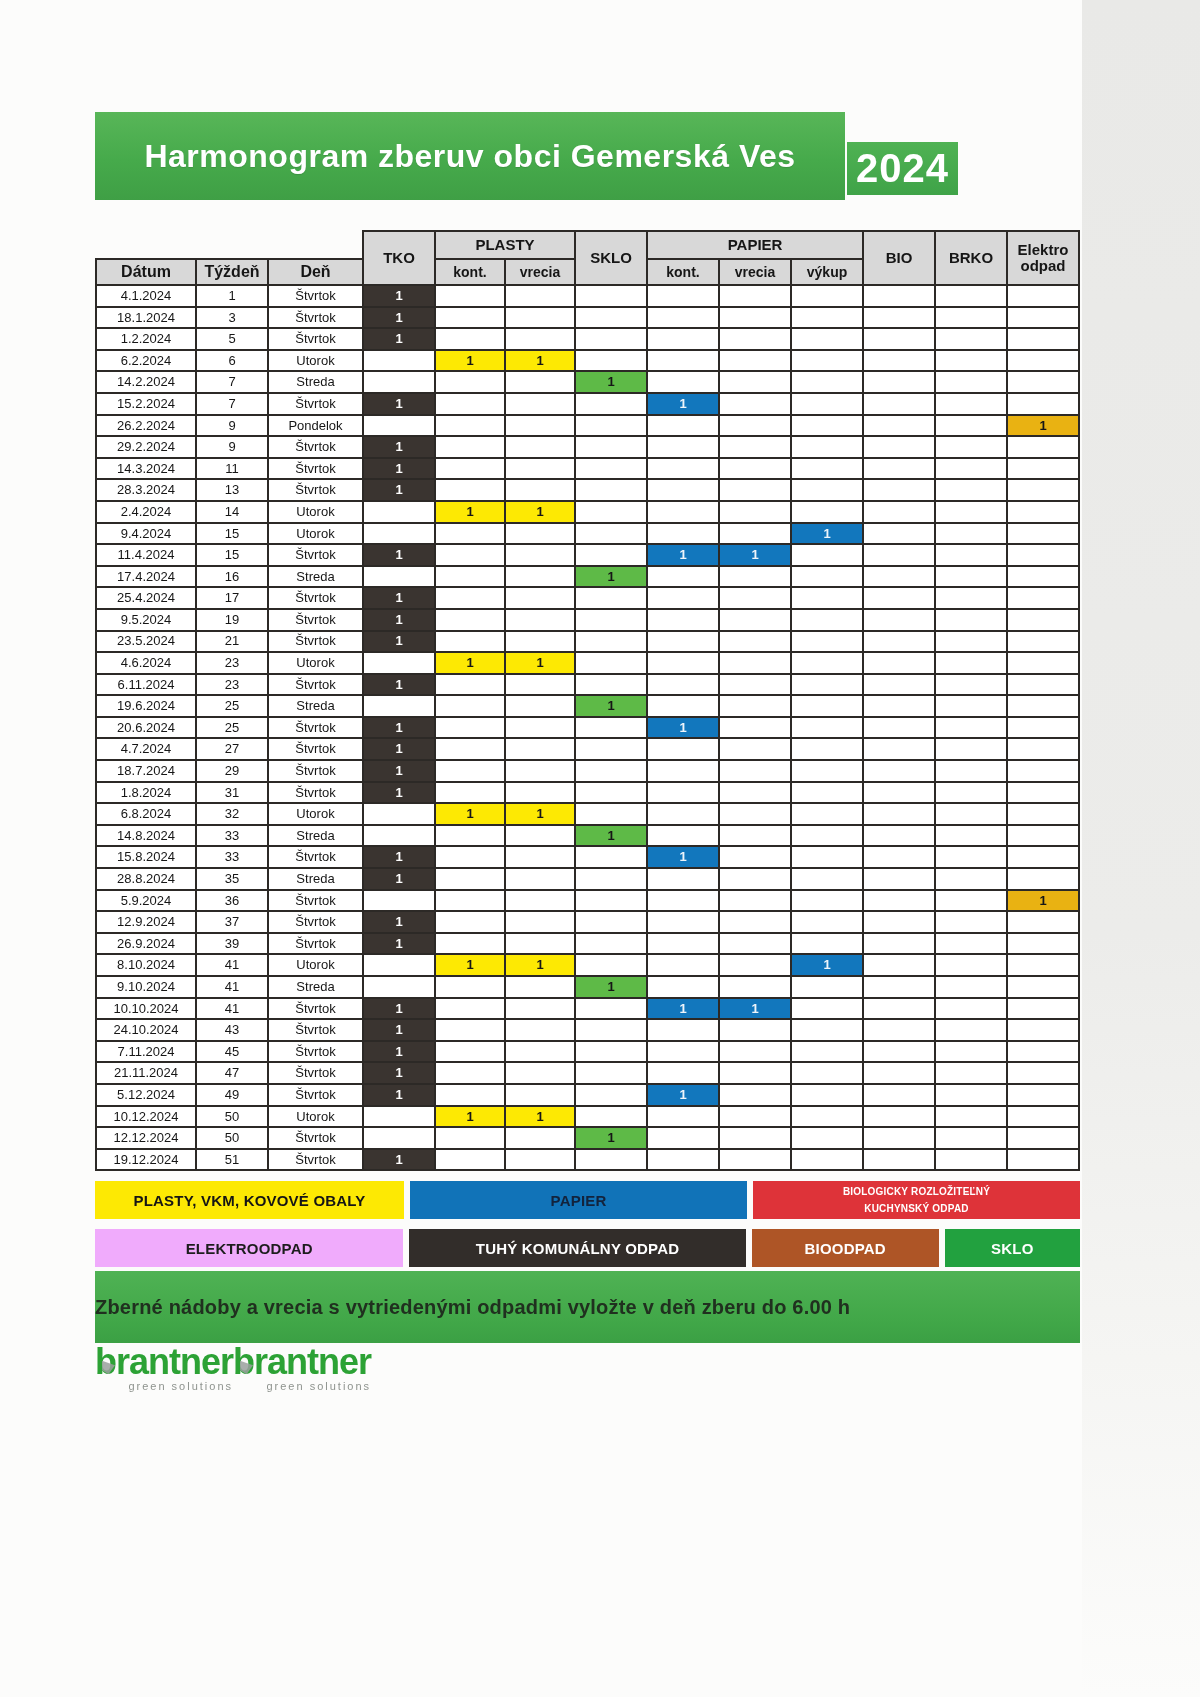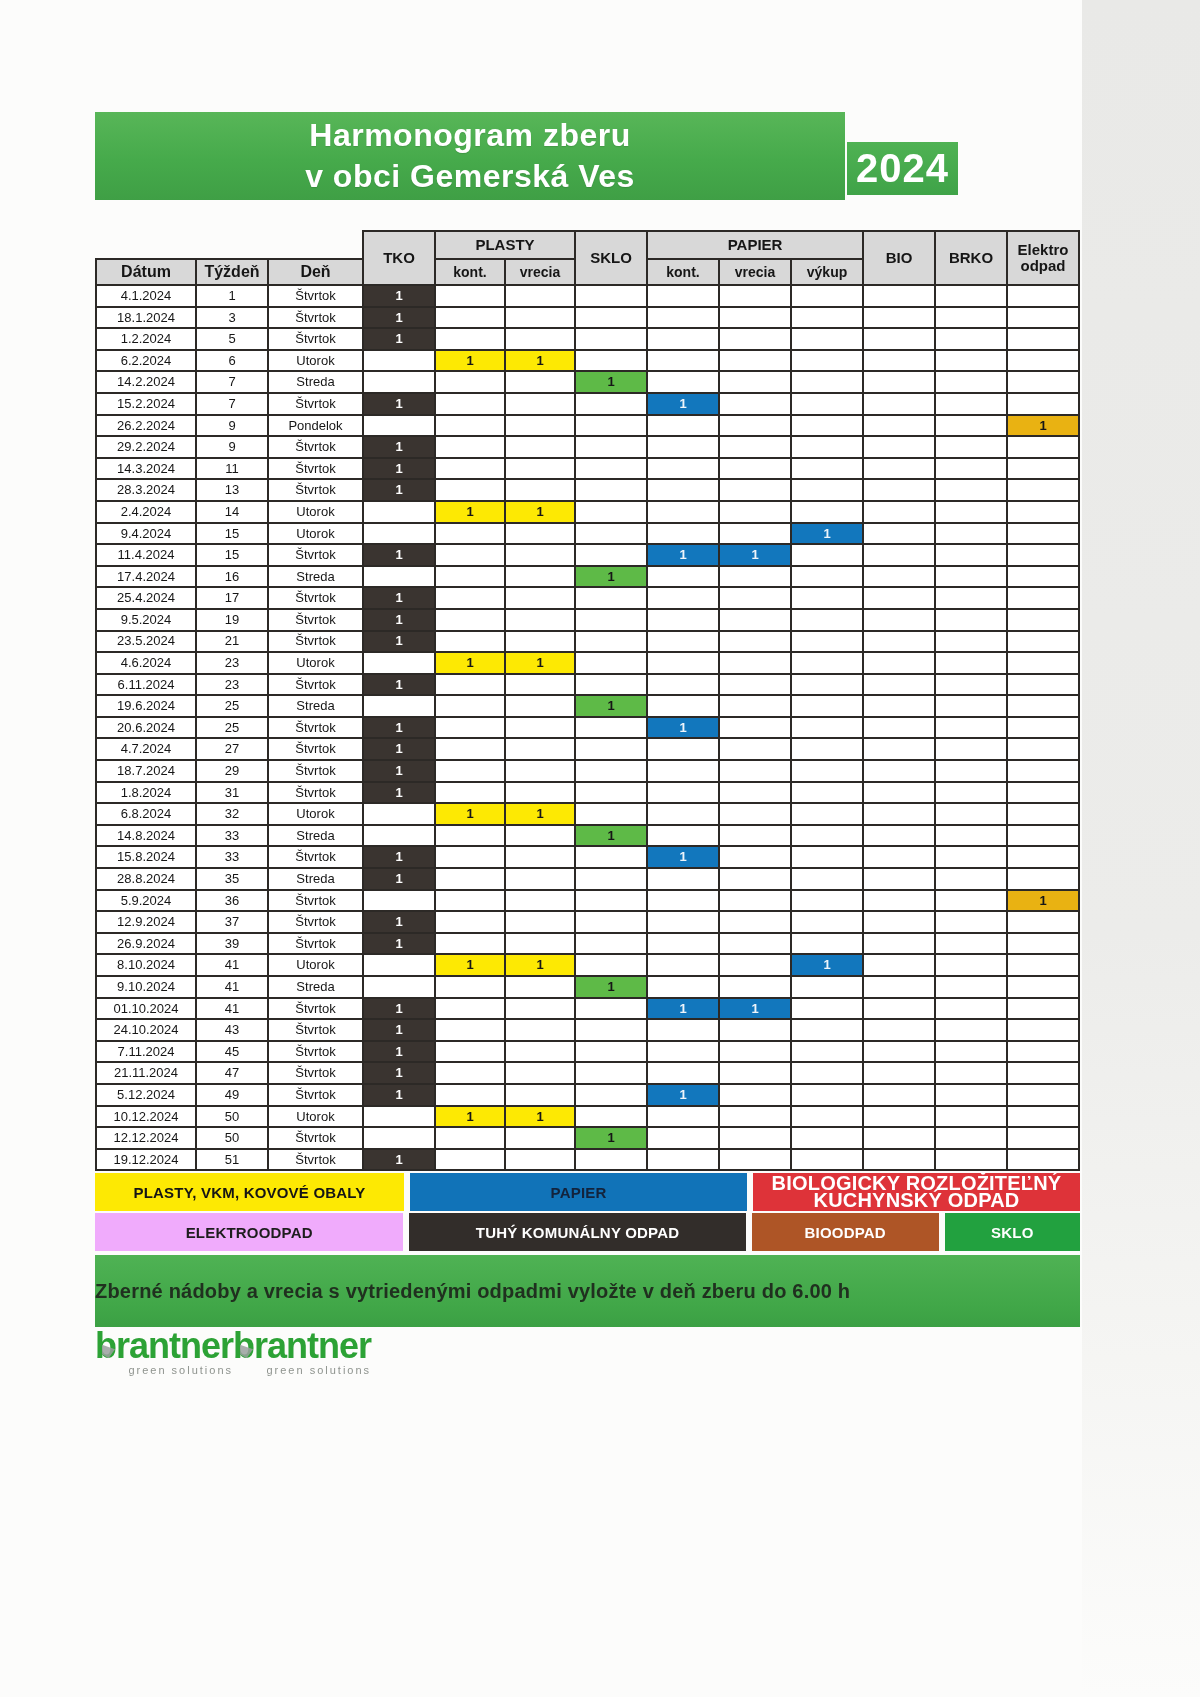--- a/index.html
+++ b/index.html
@@ -11,21 +11,21 @@
   }
   
   .scan-edge{
     position:absolute;top:0;right:0;width:118px;height:1697px;
     background:linear-gradient(180deg,#e9e9e7 0%,#ececea 55%,#f5f5f3 80%,#fcfcfb 100%);
   }
   
   .banner{
     position:absolute;left:95px;top:112px;width:750px;height:88px;
     background:linear-gradient(180deg,#58b658 0%,#46aa4b 55%,#3f9f45 100%);
-    display:flex;flex-direction:column;justify-content:center;align-items:center;
+    display:flex;flex-direction:row;justify-content:center;align-items:center;
   }
   .banner .t1,.banner .t2{
     color:#fff;font-weight:bold;font-size:32px;line-height:41px;letter-spacing:.5px;
     text-shadow:0 1px 1px rgba(0,0,0,.12);
   }
   .year-badge{
     position:absolute;left:847px;top:142px;width:111px;height:53px;
     background:linear-gradient(180deg,#4fb253,#3fa348);
     display:flex;align-items:center;justify-content:center;
     color:#fff;font-weight:bold;font-size:40px;letter-spacing:1px;
@@ -48,26 +48,26 @@
   th.elektro-h{font-size:14px;line-height:1.1;}
   tr.data-row{height:21.6px;}
   tr.data-row td{font-size:13px;}
   td.m-tko{background:#3a3430;color:#fff;font-size:12px;font-weight:600;}
   td.m-plasty{background:#fde903;font-size:12px;font-weight:600;}
   td.m-sklo{background:#5eba47;font-size:12px;font-weight:600;}
   td.m-papier{background:#1277bd;color:#eef5fb;font-size:12px;font-weight:600;}
   td.m-elektro{background:#e9b212;font-size:12px;font-weight:600;}
   
   .legend{width:985px;}
-  .lrow{display:flex;gap:6px;margin-top:2px;}
+  .lrow{display:flex;gap:6px;margin-top:10px;}
   .lbox{height:38px;display:flex;flex-direction:column;justify-content:center;align-items:center;
         font-weight:bold;font-size:15px;letter-spacing:.2px;}
   .lb-plasty{width:310px;background:#fde903;color:#151515;}
   .lb-papier{width:338px;background:#1173b8;color:#13233c;}
-  .lb-biokitchen{width:328px;background:#de3339;color:#fff;font-size:20px;line-height:17px;}
+  .lb-biokitchen{width:328px;background:#de3339;color:#fff;font-size:10px;line-height:17px;}
   .lb-elektro{width:310px;background:#f0abfc;color:#1d1d1d;}
   .lb-tko{width:338px;background:#322d2a;color:#fff;text-align:right;}
   .lb-bioodpad{width:188px;background:#ae5526;color:#fff;}
   .lb-sklo{width:136px;background:#22a13f;color:#fff;}
   
   .notice{
     width:985px;height:72px;margin-top:4px;
     background:linear-gradient(180deg,#4fb254 0%,#41a748 70%,#3ba044 100%);
     display:flex;align-items:center;justify-content:flex-start;
   }
@@ -625,21 +625,21 @@
           <td></td>
           <td class="m-sklo">1</td>
           <td></td>
           <td></td>
           <td></td>
           <td></td>
           <td></td>
           <td></td>
         </tr>
         <tr class="data-row">
-          <td>01.10.2024</td>
+          <td>10.10.2024</td>
           <td>41</td>
           <td>Štvrtok</td>
           <td class="m-tko">1</td>
           <td></td>
           <td></td>
           <td></td>
           <td class="m-papier">1</td>
           <td class="m-papier">1</td>
           <td></td>
           <td></td>

